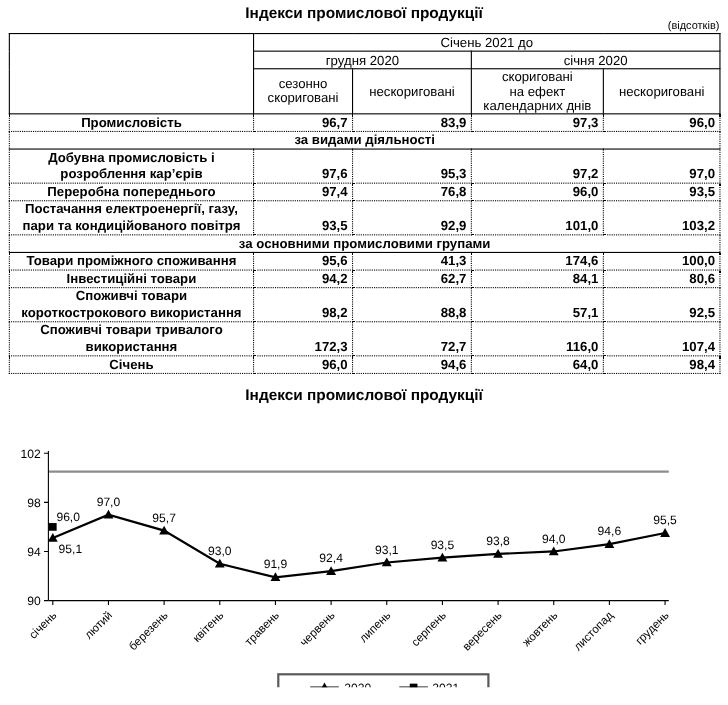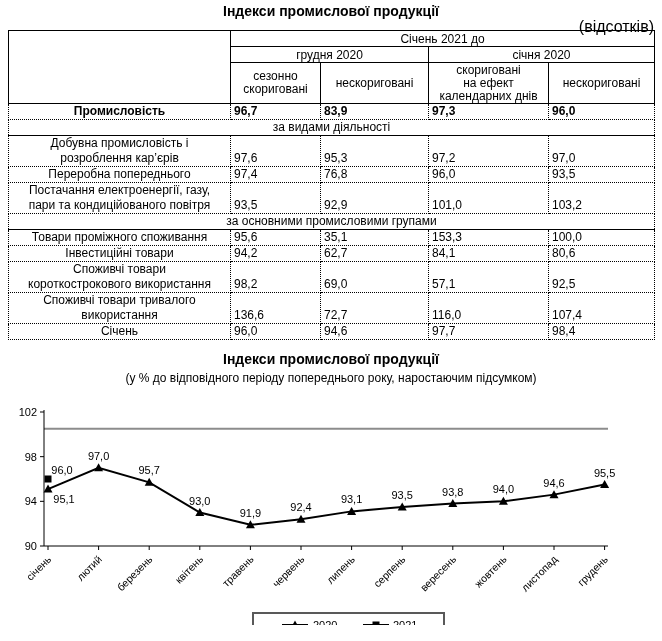--- a/index.html
+++ b/index.html
@@ -1,32 +1,32 @@
 <!DOCTYPE html>
 <html><head>
 <meta charset="utf-8">
 <style>
   html,body{margin:0;padding:0;background:#fff;}
   body{font-family:"Liberation Sans", sans-serif;color:#000;}
   #page{position:relative;width:662px;height:625px;background:#fff;overflow:hidden;}
 
   .doc-title{position:absolute;top:3px;left:0;right:0;text-align:center;
     font-size:14px;font-weight:bold;}
-  .units-note{position:absolute;top:18px;right:8px;font-size:16px;}
+  .units-note{position:absolute;top:18px;right:8px;font-size:10px;}
 
   table.idx{position:absolute;top:30px;left:8px;width:646px;
     border-collapse:collapse;table-layout:fixed;font-size:12px;}
-  table.idx th, table.idx td{padding:0 3px;overflow:hidden;}
+  table.idx th, table.idx td{padding:0 3px;overflow:hidden;font-weight:bold;}
   table.idx thead th{border:1px solid #000;font-weight:normal;text-align:center;
     vertical-align:middle;white-space:pre-line;}
   table.idx thead tr.hr1, table.idx thead tr.hr2{height:16px;}
   table.idx thead tr.hr3 th{line-height:13px;height:40px;}
   table.idx tbody td{border:1px dotted #000;vertical-align:bottom;line-height:15px;}
   table.idx tbody td.lbl{text-align:center;white-space:pre-line;}
-  table.idx tbody td.val{text-align:left;padding-right:4px;}
+  table.idx tbody td.val{text-align:right;padding-right:4px;}
   table.idx tbody tr{height:16px;}
   table.idx tbody tr.bold td{font-weight:bold;}
   table.idx tbody tr.section td{text-align:center;border-left:1px dotted #000;
     border-right:1px dotted #000;border-bottom:1px solid #000;vertical-align:middle;}
 
   .chart-title{position:absolute;top:351px;left:0;right:0;text-align:center;
     font-size:14px;font-weight:bold;}
   .chart-subtitle{position:absolute;top:371px;left:0;right:0;text-align:center;
     font-size:12px;}
   #chart-svg{position:absolute;top:398px;left:0;}
@@ -100,59 +100,58 @@
           <td class="val">92,9</td>
           <td class="val">101,0</td>
           <td class="val">103,2</td>
         </tr>
         <tr class="section">
           <td colspan="5">за основними промисловими групами</td>
         </tr>
         <tr>
           <td class="lbl">Товари проміжного споживання</td>
           <td class="val">95,6</td>
-          <td class="val">35,1</td>
-          <td class="val">153,3</td>
+          <td class="val">41,3</td>
+          <td class="val">174,6</td>
           <td class="val">100,0</td>
         </tr>
         <tr>
           <td class="lbl">Інвестиційні товари</td>
           <td class="val">94,2</td>
           <td class="val">62,7</td>
           <td class="val">84,1</td>
           <td class="val">80,6</td>
         </tr>
         <tr>
           <td class="lbl">Споживчі товари
 короткострокового використання</td>
           <td class="val">98,2</td>
-          <td class="val">69,0</td>
+          <td class="val">88,8</td>
           <td class="val">57,1</td>
           <td class="val">92,5</td>
         </tr>
         <tr>
           <td class="lbl">Споживчі товари тривалого
 використання</td>
-          <td class="val">136,6</td>
+          <td class="val">172,3</td>
           <td class="val">72,7</td>
           <td class="val">116,0</td>
           <td class="val">107,4</td>
         </tr>
         <tr>
           <td class="lbl">Січень</td>
           <td class="val">96,0</td>
           <td class="val">94,6</td>
-          <td class="val">97,7</td>
+          <td class="val">64,0</td>
           <td class="val">98,4</td>
         </tr>
       </tbody>
   </table>
 
   <div class="chart-title">Індекси промислової продукції</div>
-  <div class="chart-subtitle">(у % до відповідного періоду попереднього року, наростаючим підсумком)</div>
 
   <svg id="chart-svg" width="662" height="243">
       <line x1="44" y1="30.75" x2="608" y2="30.75" stroke="#8c8c8c" stroke-width="2"></line>
       <line x1="44" y1="12" x2="44" y2="148" stroke="#000" stroke-width="1"></line>
       <line x1="44" y1="148" x2="608" y2="148" stroke="#000" stroke-width="1"></line>
       <line x1="40" y1="148" x2="44" y2="148" stroke="#000"></line>
       <text x="37" y="152" text-anchor="end" font-size="11">90</text>
       <line x1="40" y1="103.33333333333333" x2="44" y2="103.33333333333333" stroke="#000"></line>
       <text x="37" y="107.33333333333333" text-anchor="end" font-size="11">94</text>
       <line x1="40" y1="58.666666666666664" x2="44" y2="58.666666666666664" stroke="#000"></line>

